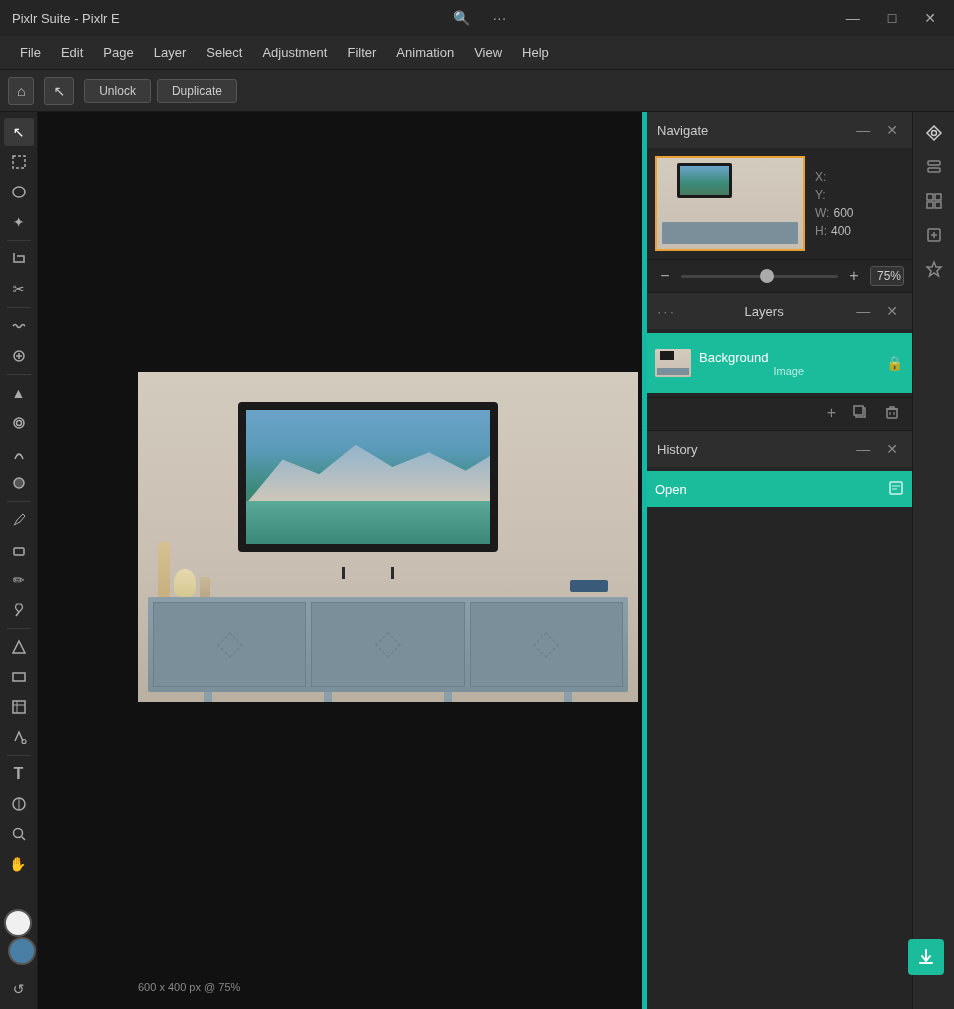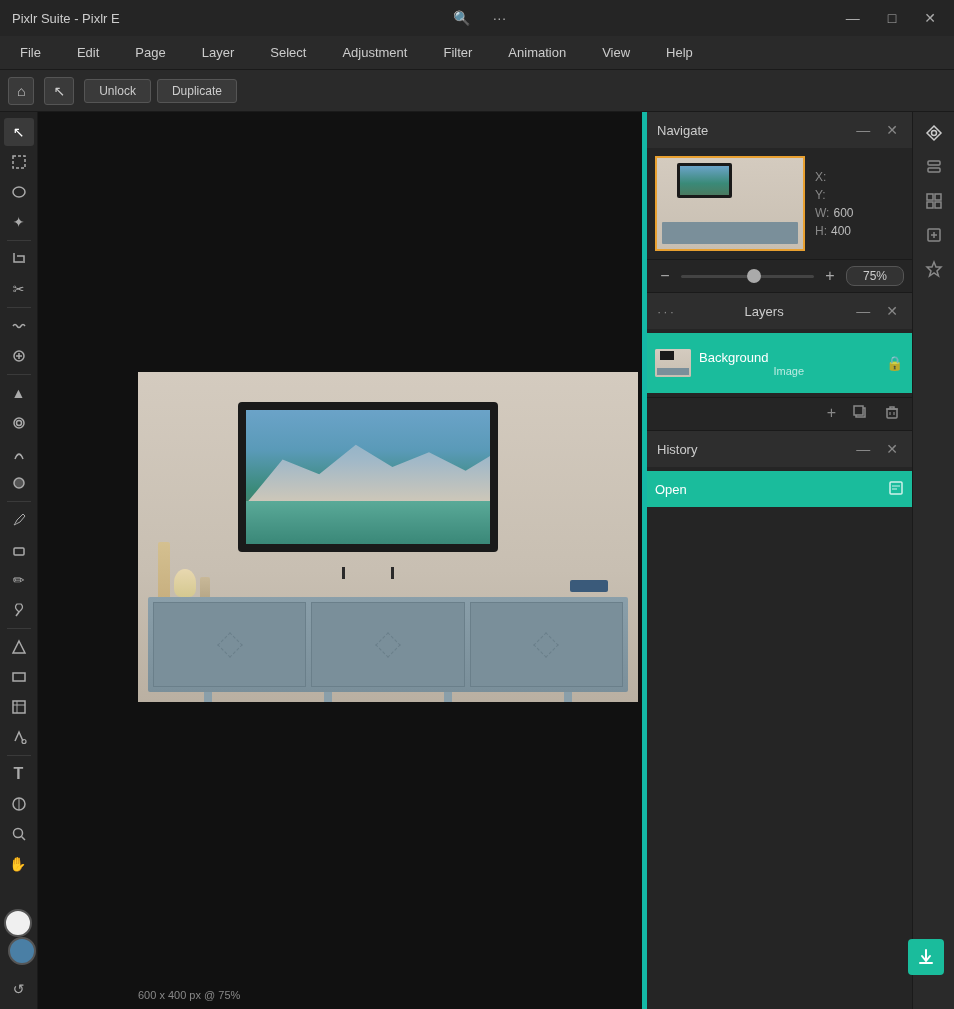--- a/index.html
+++ b/index.html
@@ -42,21 +42,21 @@
       gap: 10px;
     }
 
     
     #menu-bar {
       height: 34px;
       background: #2a2a2a;
       display: flex;
       align-items: center;
       padding: 0 10px;
-      gap: 16px;
+      gap: 0;
       border-bottom: 1px solid #1a1a1a;
     }
     .menu-item {
       padding: 4px 10px;
       color: #ccc;
       cursor: pointer;
       border-radius: 3px;
       font-size: 13px;
     }
 
@@ -308,21 +308,21 @@
       bottom: 110px;
       right: 30px;
       width: 38px;
       height: 12px;
       background: #3a5a7a;
       border-radius: 2px;
     }
 
     #canvas-status {
       position: absolute;
-      bottom: 8px;
+      bottom: 16px;
       left: 100px;
       color: #888;
       font-size: 11px;
     }
 
     
     #right-panel {
       width: 270px;
       background: #252525;
       display: flex;
@@ -443,23 +443,23 @@
       border-radius: 50%;
       top: -6px;
       left: 55%;
       transform: translateX(-50%);
     }
     .zoom-value {
       background: #333;
       border: 1px solid #555;
       color: #ccc;
       padding: 2px 6px;
-      border-radius: 8px;
+      border-radius: 3px;
       font-size: 12px;
-      width: 58px;
+      width: 34px;
       text-align: center;
     }
 
     
     #layers-panel {
       border-bottom: 1px solid #1a1a1a;
     }
     #layers-content {
       padding: 4px 0;
     }

